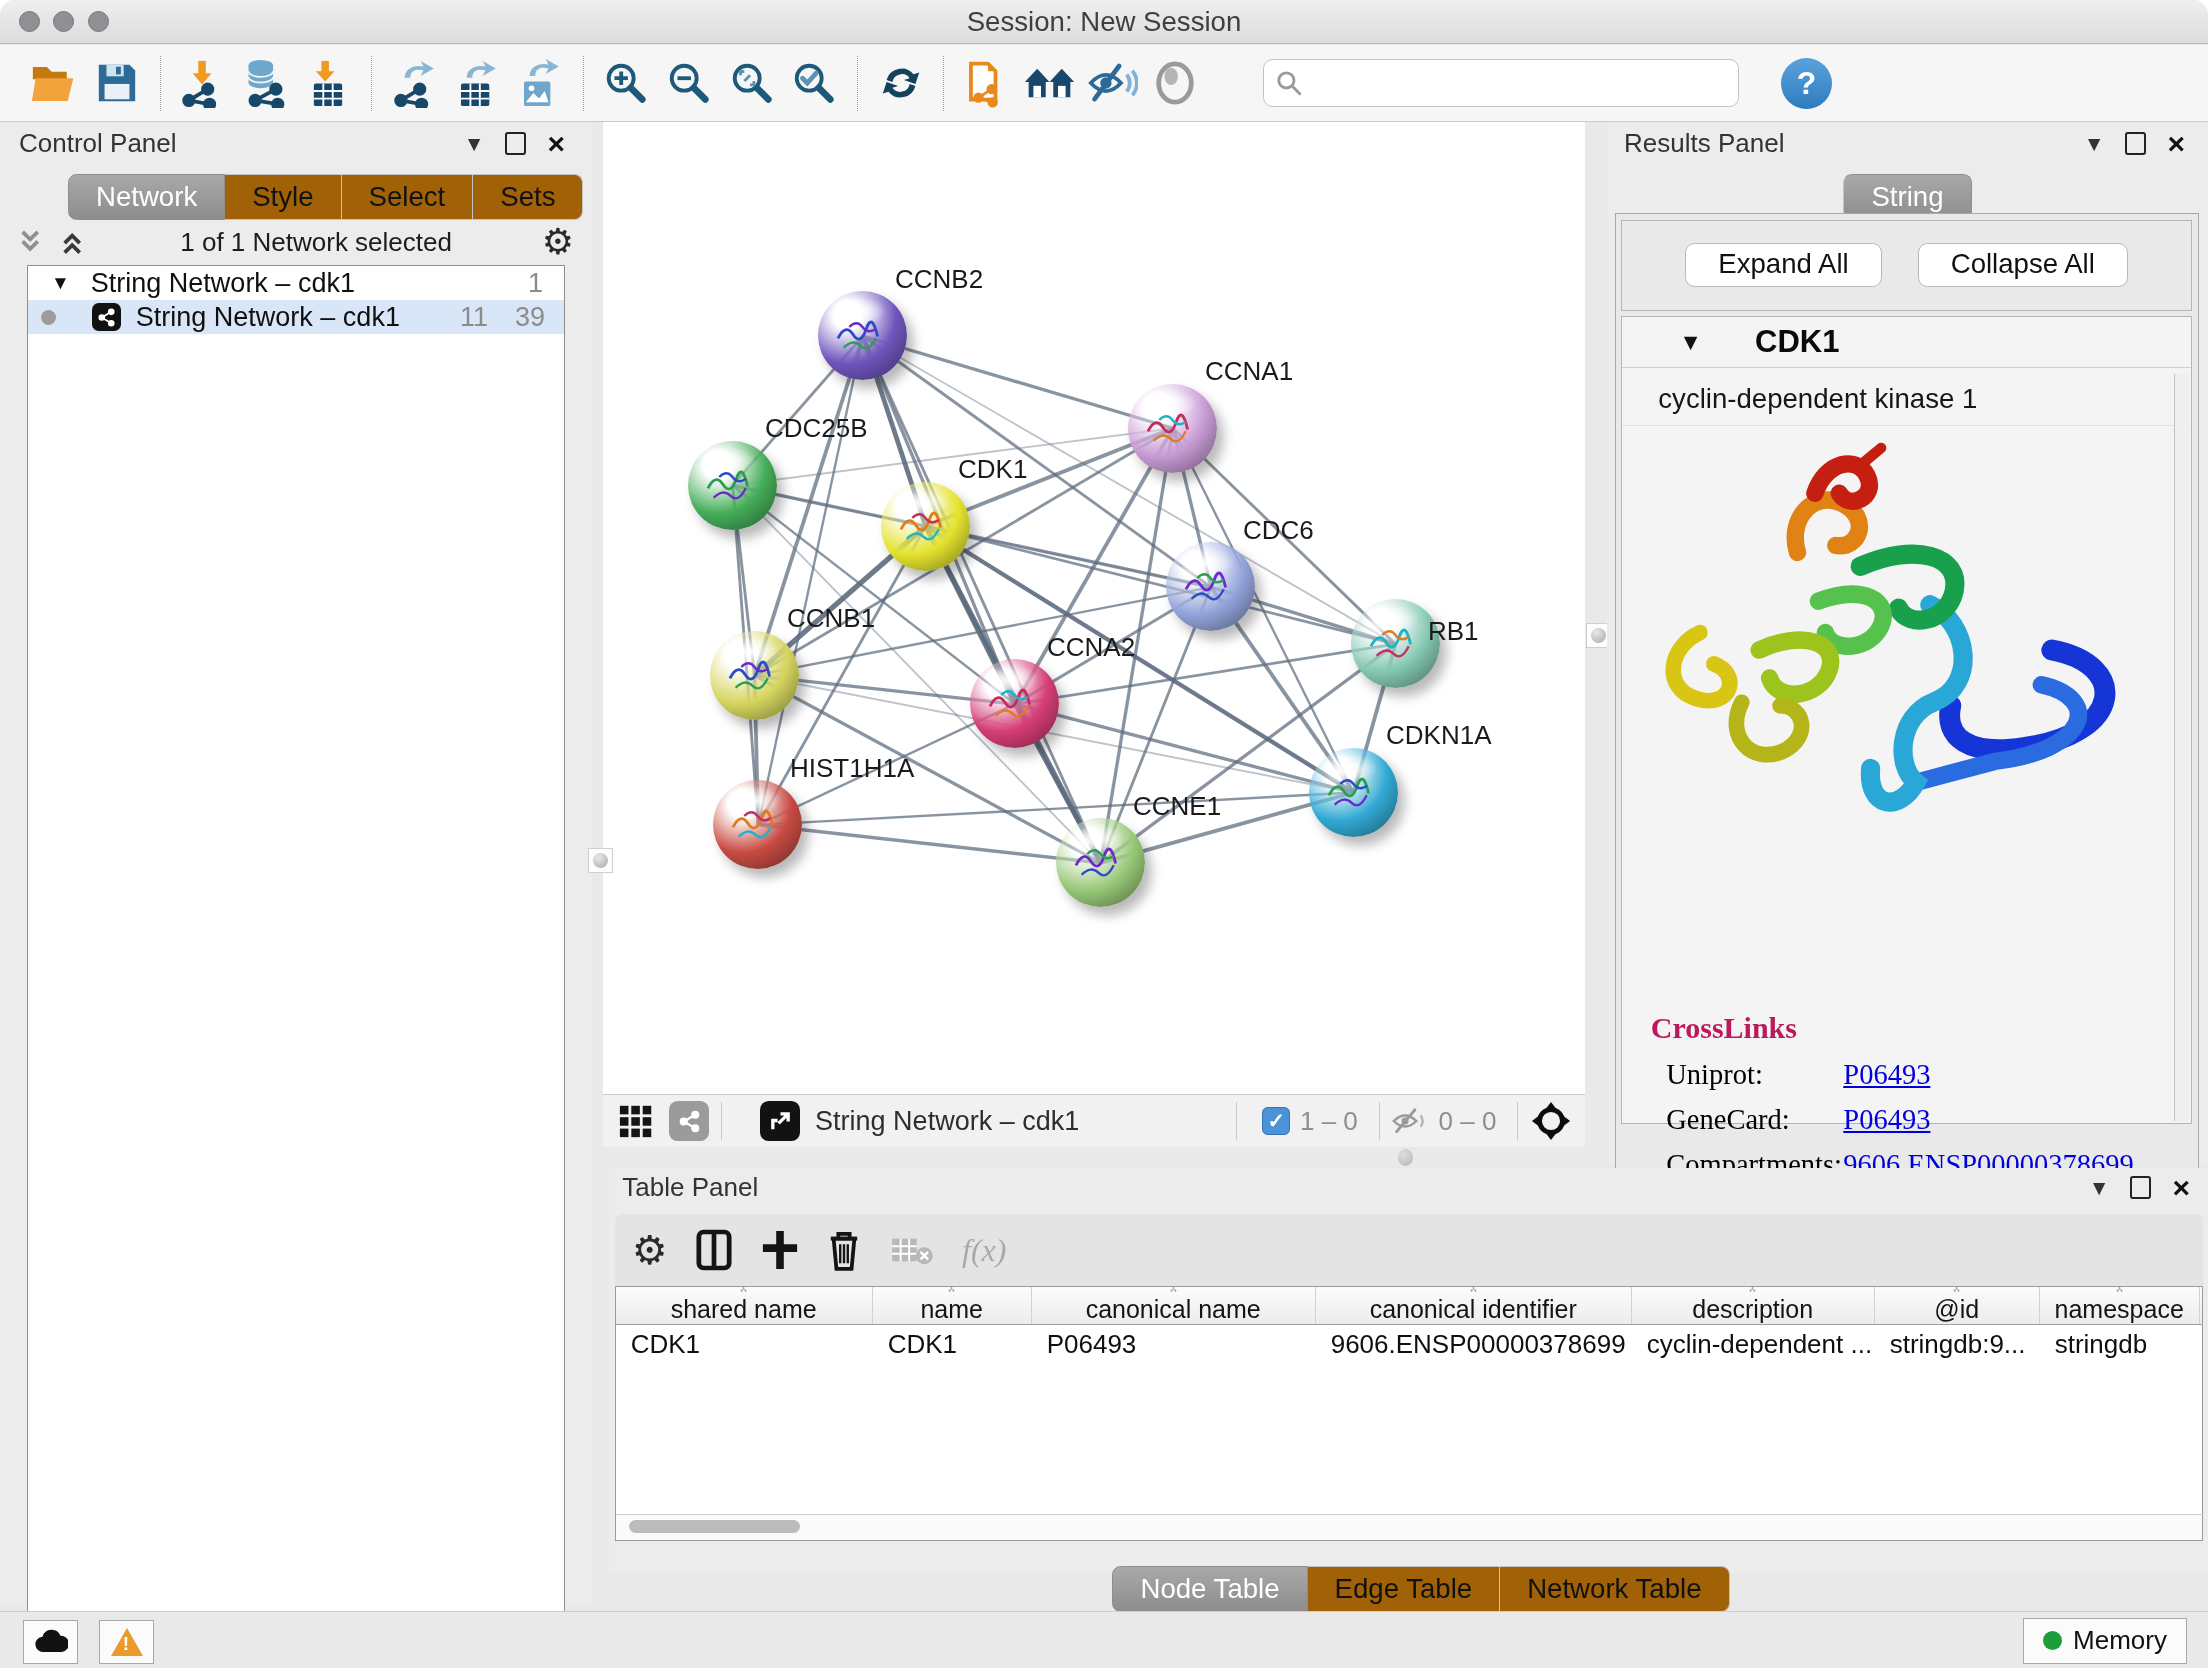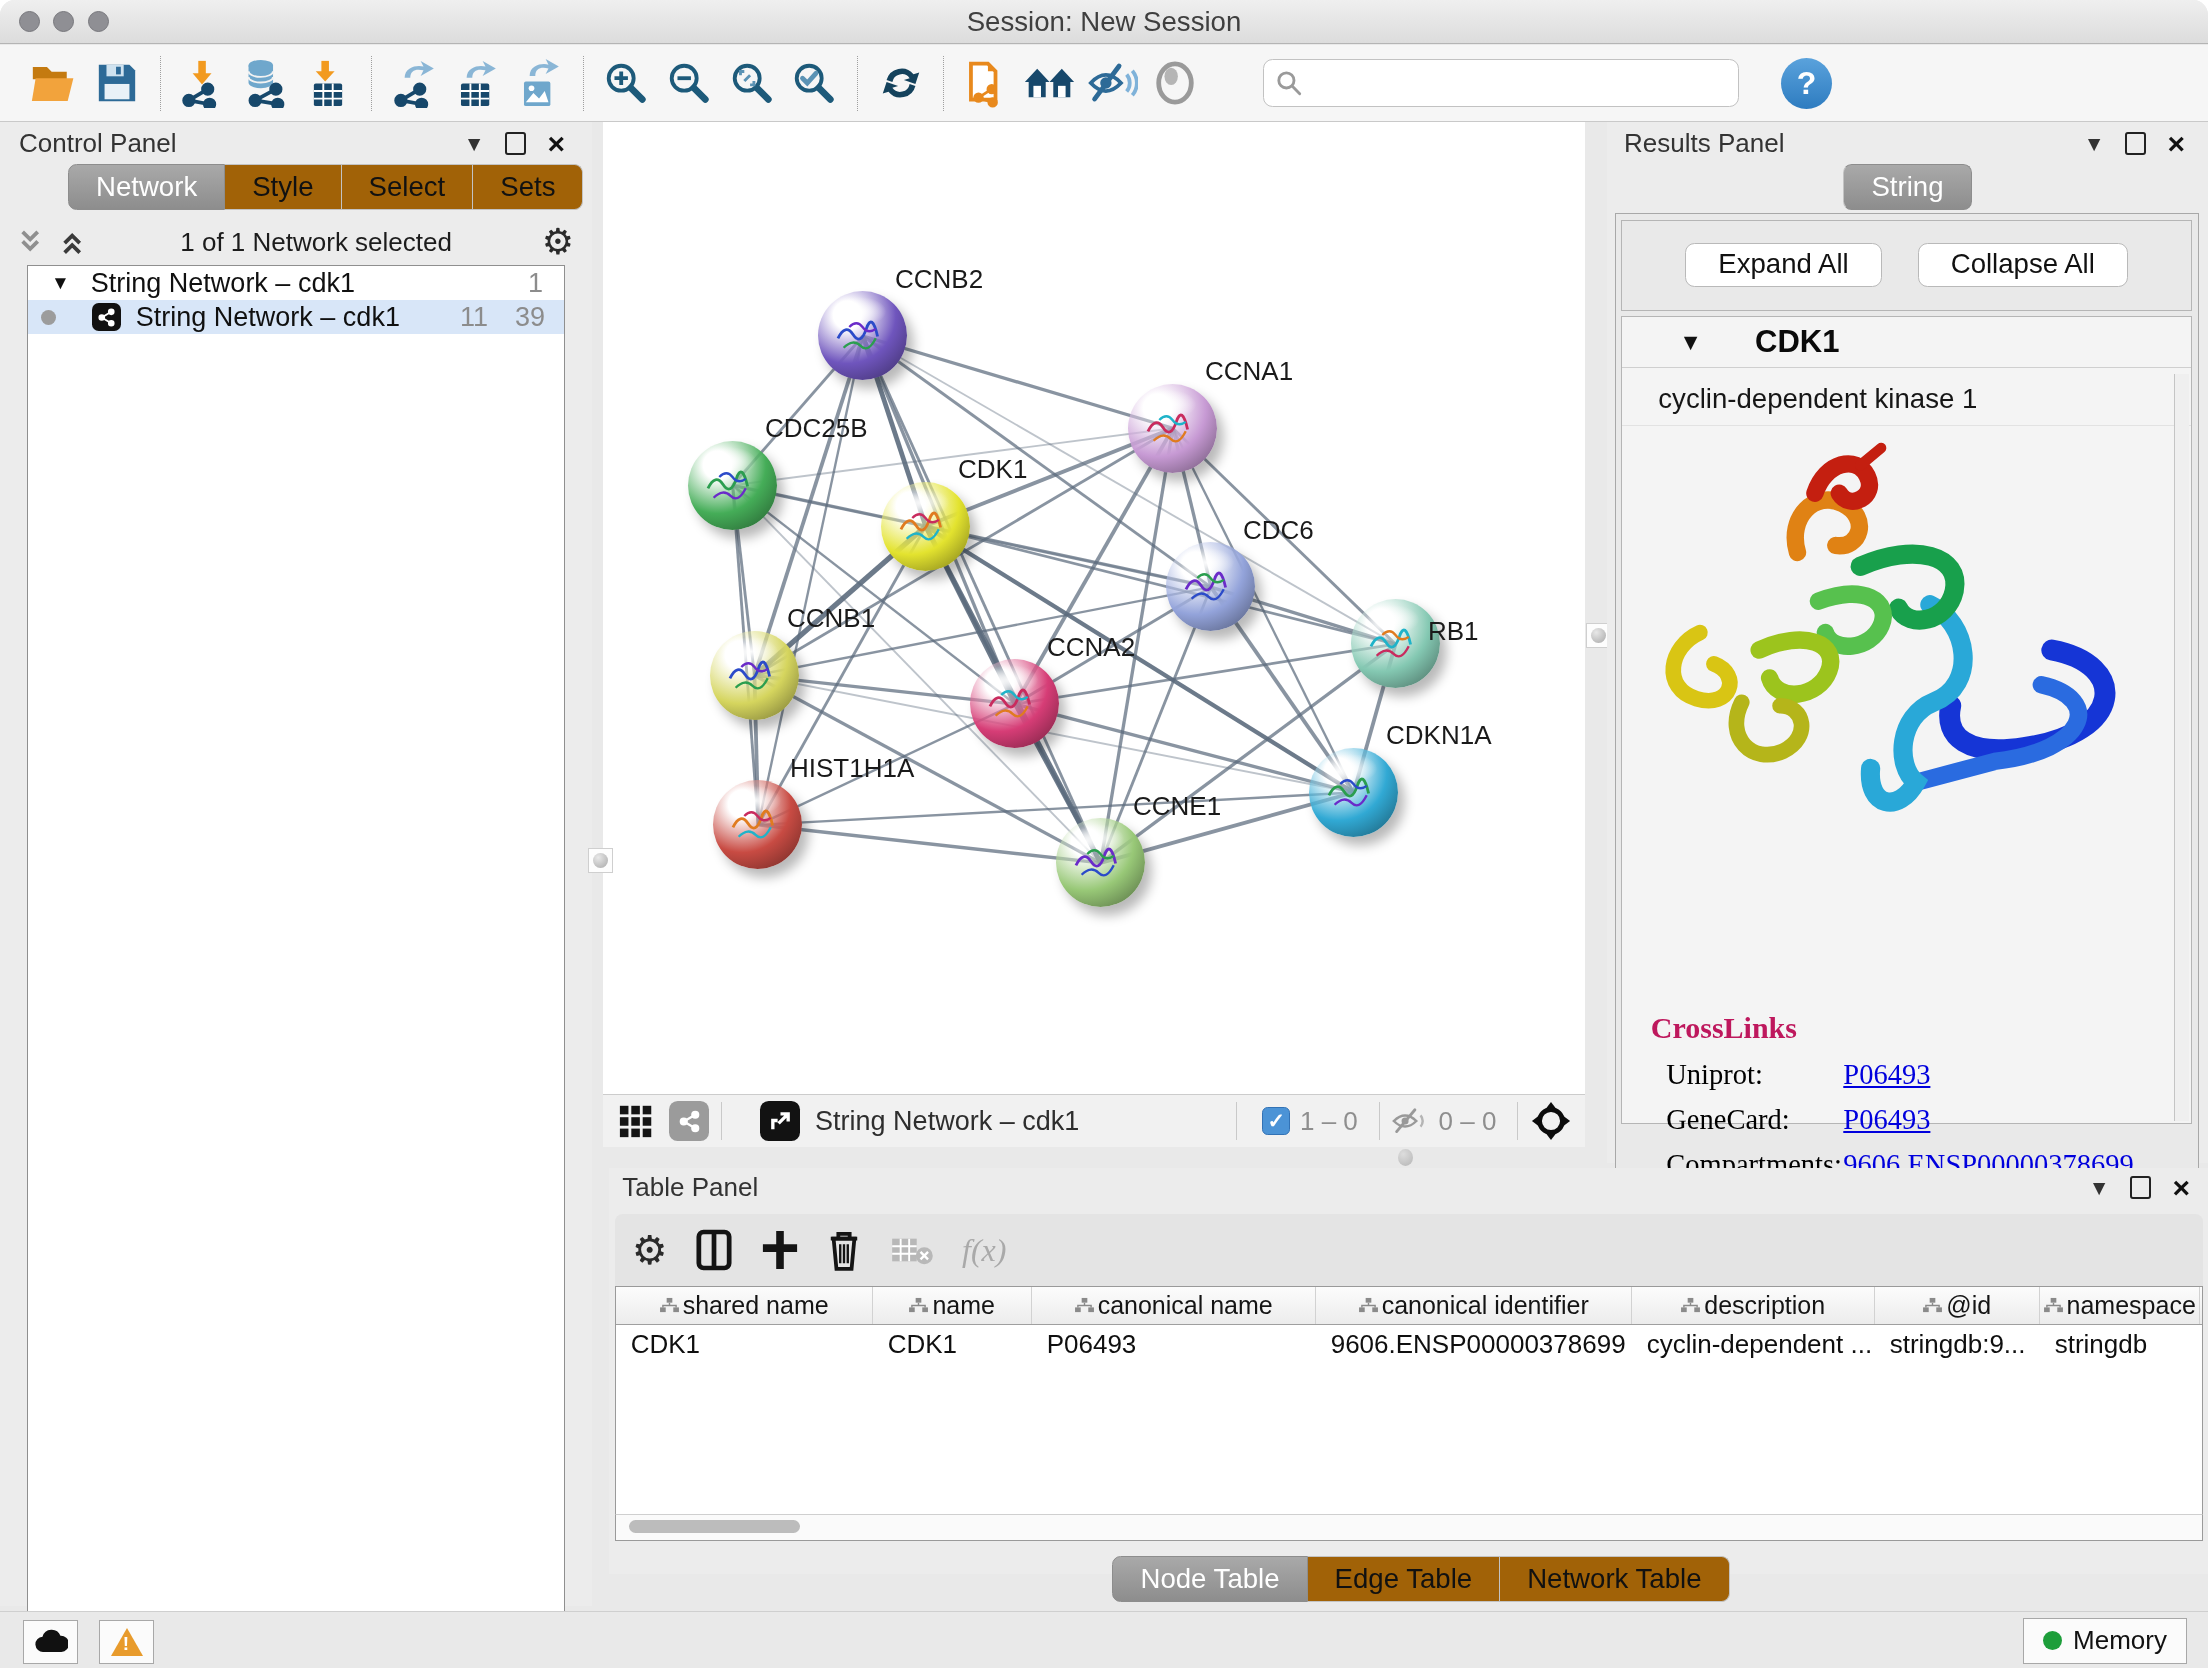--- a/index.html
+++ b/index.html
@@ -19,21 +19,21 @@
   .searchbox { margin-left:57px; width:476px; height:48px; background:#fff; border:1.9px solid #c2c2c2; border-radius:9.5px; display:flex; align-items:center; padding:0 11.4px; }
   .help { margin-left:42px; width:51px; height:51px; border-radius:50%; background:linear-gradient(#5aa2dc,#2e7cc0); color:#fff; font-size:32px; font-weight:bold; display:flex; align-items:center; justify-content:center; }
 
   
   .panel-head { position:absolute; height:36px; font-size:26px; color:#333; }
   .phead-icons { position:absolute; display:flex; gap:21px; align-items:center; color:#222; }
   .ph-arrow { font-size:21px; color:#333; }
   .ph-float { width:21px; height:23px; border:2.9px solid #222; border-radius:2.9px; }
   .ph-close { font-size:30px; font-weight:bold; color:#111; line-height:23px; }
 
-  .tabseg { display:flex; }
+  .tabseg { display:flex;margin-top:10px; }
   .tabseg .tab { height:46px; line-height:44px; padding:0 27px; background:#a16207; border:1px solid #c3c3c3; border-left:none; font-size:27.6px; color:#111; cursor:pointer; }
   .tabseg .tab:first-child { border-left:1px solid #c3c3c3; border-radius:8.6px 0 0 8.6px; }
   .tabseg .tab:last-child { border-radius:0 8.6px 8.6px 0; }
   .tabseg .tab.active { background:linear-gradient(#a9a9a9,#8d8d8d); color:#fff; border-color:#8d8d8d; }
   .tabseg .tab.single { border-radius:8.6px; border-left:1px solid #c3c3c3; }
 
   
   .control-panel { position:absolute; left:0; top:122px; width:592px; height:1484px; background:#ececec; }
   .cp-tabs { position:absolute; left:68px; top:42px; }
   .cp-subhead { position:absolute; left:17px; top:99px; width:557px; height:42px; display:flex; align-items:center; }
@@ -83,21 +83,21 @@
   .cl-title { font-size:30px; font-weight:bold; color:#be185d; margin-left:28.5px; }
   .cl-row { display:flex; margin:13.3px 0 0 44px; font-size:28.5px; }
   .cl-label { width:177px; color:#000; }
   .cl-value { color:#0000dd; text-decoration:underline; }
 
   
   .tablepanel { position:absolute; left:609px; top:1168px; width:1600px; height:406px; background:#ececec; }
   .tp-toolbar { position:absolute; left:5.7px; top:46px; width:1588px; height:72px; background:#e4e4e4; border-radius:7.6px 7.6px 0 0; display:flex; align-items:center; padding-left:17px; gap:28.5px; }
   .tp-table { position:absolute; left:5.7px; top:118px; width:1588px; height:228px; background:#fff; border:1.9px solid #9a9a9a; border-bottom:none; overflow:hidden; }
   .tp-header { display:flex; height:38px; background:linear-gradient(#fcfcfc,#ececec); border-bottom:1.9px solid #9f9f9f; }
-  .tp-hcell { display:flex; align-items:center; justify-content:center; gap:3px; font-size:25px; color:#141414; border-right:1px solid #d2d2d2; overflow:hidden; }
+  .tp-hcell { display:flex; align-items:center; justify-content:center; gap:3px; font-size:25px; color:#141414; border-right:1px solid #d2d2d2; overflow:hidden;flex-direction:column; }
   .tp-row { display:flex; height:36px; }
   .tp-cell { font-size:26px; color:#0f0f0f; padding:3.8px 0 0 15px; overflow:hidden; white-space:nowrap; }
   .tp-hscroll { position:absolute; left:5.7px; top:346px; width:1588px; height:27px; background:#fafafa; border:1.9px solid #9a9a9a; border-top:1px solid #cfcfcf; }
   .tp-hthumb { position:absolute; left:13.3px; top:4.8px; width:171px; height:13.3px; border-radius:6.7px; background:#bcbcbc; }
   .tp-tabs { position:absolute; left:12px; top:388px; width:100%; display:flex; justify-content:center; }
 
   
   .statusbar { position:absolute; left:0; top:1611px; width:100%; height:57px; background:#e9e9e9; border-top:1px solid #cfcfcf; }
   .sb-btn { position:absolute; top:7.6px; width:55px; height:44px; background:#fbfbfb; border:1.9px solid #a8a8a8; display:flex; align-items:center; justify-content:center; }
   .memory-btn { position:absolute; right:21px; top:5.7px; height:46px; padding:0 19px; background:#fbfbfb; border:1.9px solid #a8a8a8; display:flex; align-items:center; gap:11.4px; font-size:26px; color:#111; }

